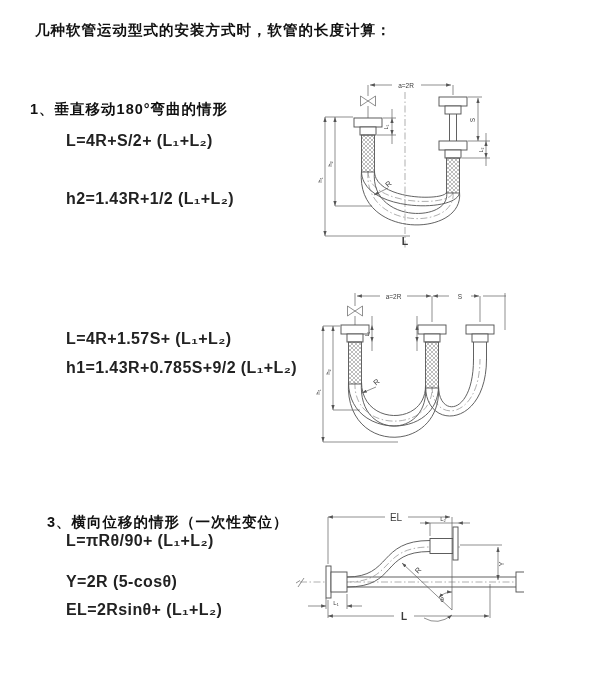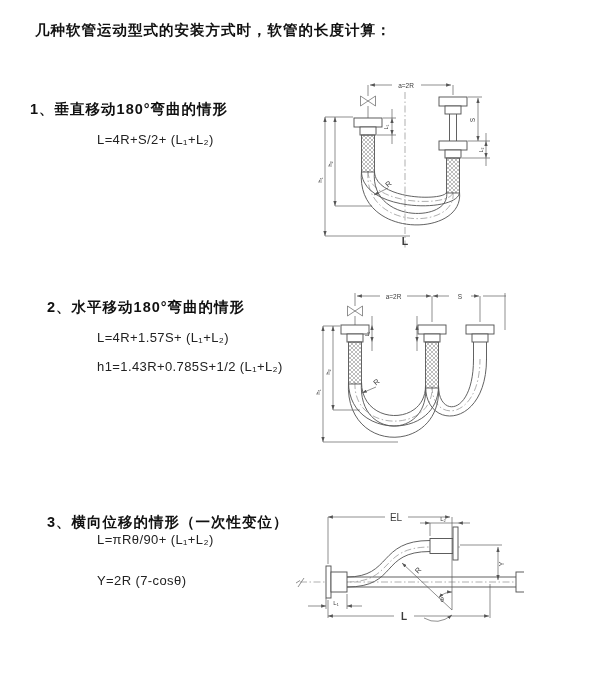--- a/index.html
+++ b/index.html
@@ -1,46 +1,47 @@
 <!DOCTYPE html>
 <html><head>
 <meta charset="utf-8">
 <style>
   html,body{margin:0;padding:0;background:#fff;}
   .page{position:relative;width:524px;height:675px;background:#ffffff;overflow:hidden;
         font-family:"Liberation Sans","DejaVu Sans",sans-serif;color:#1e1e1e;}
   .doc-title{position:absolute;left:35px;top:21px;font-size:14.5px;font-weight:bold;
              letter-spacing:1px;color:#111;}
   .sec-heading{position:absolute;font-size:14.5px;font-weight:bold;letter-spacing:1px;color:#111;}
-  .formula{position:absolute;font-size:13px;font-weight:normal;letter-spacing:.4px;color:#222;margin-left:31px;}
+  .formula{position:absolute;font-size:16px;font-weight:bold;letter-spacing:.4px;color:#222;}
   .diagram{position:absolute;}
   svg text{fill:#3c3c3c;font-family:"Liberation Sans","DejaVu Sans",sans-serif;}
   .ln{stroke:#5a5a5a;fill:none;stroke-width:.95;}
   .lt{stroke:#606060;fill:none;stroke-width:.7;}
   .cl{stroke:#8d8d8d;fill:none;stroke-width:.7;stroke-dasharray:7 2.5 1.5 2.5;}
   .fit{fill:#ffffff;stroke:#555;stroke-width:.95;}
   .hat{stroke:#555;stroke-width:.9;}
 </style>
 </head>
 <body>
 
 <div class="page">
 
   <div class="doc-title">几种软管运动型式的安装方式时，软管的长度计算：</div>
 
   <div class="sec-heading" style="left:30px;top:100px;">1、垂直移动180°弯曲的情形</div>
   <div class="formula" style="left:66px;top:132px;">L=4R+S/2+ (L₁+L₂)</div>
-
-  <div class="sec-heading" style="left:47px;top:298px;">2、水平移动180°弯曲的情形</div>
+  <div class="formula" style="left:66px;top:190px;">h2=1.43R+1/2 (L₁+L₂)</div>
+
   <div class="formula" style="left:66px;top:330px;">L=4R+1.57S+ (L₁+L₂)</div>
-  <div class="formula" style="left:66px;top:359px;">h1=1.43R+0.785S+1/2 (L₁+L₂)</div>
+  <div class="formula" style="left:66px;top:359px;">h1=1.43R+0.785S+9/2 (L₁+L₂)</div>
 
   <div class="sec-heading" style="left:47px;top:513px;">3、横向位移的情形（一次性变位）</div>
   <div class="formula" style="left:66px;top:532px;">L=πRθ/90+ (L₁+L₂)</div>
-  <div class="formula" style="left:66px;top:573px;">Y=2R (7-cosθ)</div>
+  <div class="formula" style="left:66px;top:573px;">Y=2R (5-cosθ)</div>
+  <div class="formula" style="left:66px;top:601px;">EL=2Rsinθ+ (L₁+L₂)</div>
 
   <svg class="diagram" style="left:315px;top:70px;" width="280" height="190" viewBox="315 70 280 190">
     <defs>
       <marker id="arr1" viewBox="0 0 6 4" markerWidth="7" markerHeight="5" refX="6" refY="2" orient="auto-start-reverse">
         <path d="M0,0 L6,2 L0,4 Z" fill="#555"></path>
       </marker>
       <pattern id="braid1" width="4" height="4" patternUnits="userSpaceOnUse">
         <path d="M0,4 L4,0 M0,0 L4,4" stroke="#7a7a7a" stroke-width=".5"></path>
       </pattern>
     </defs>

